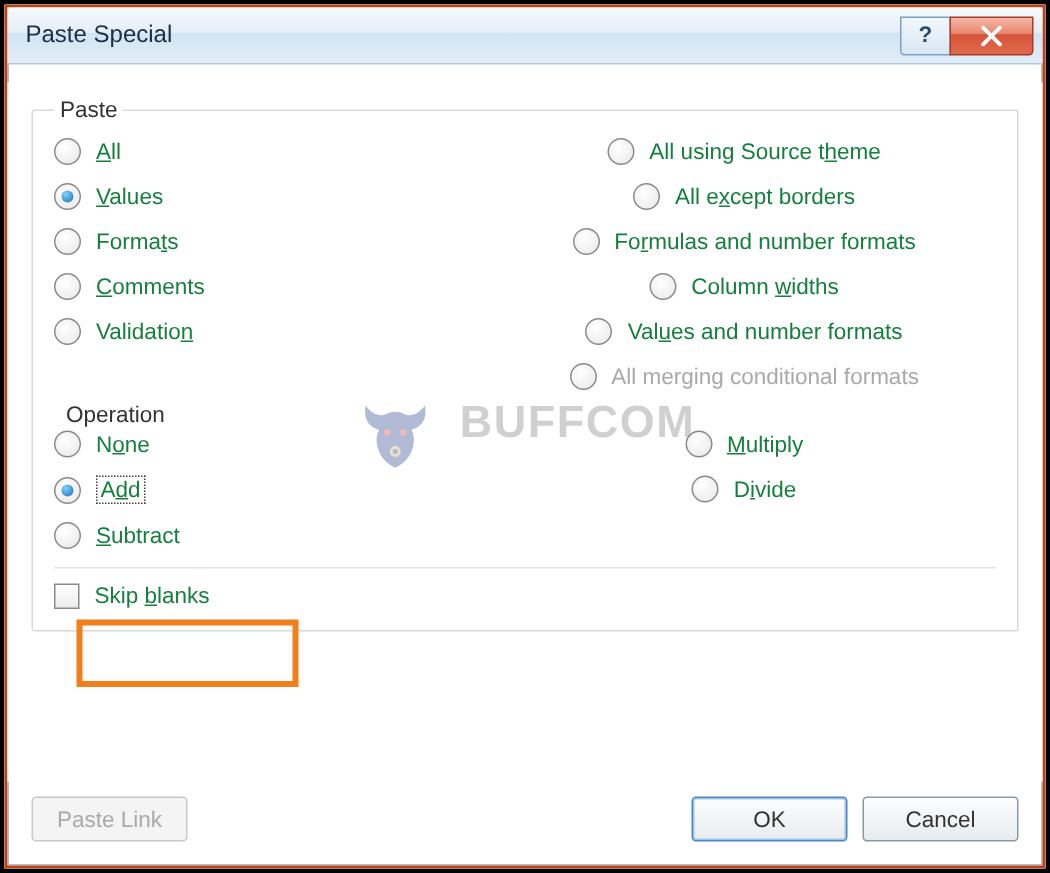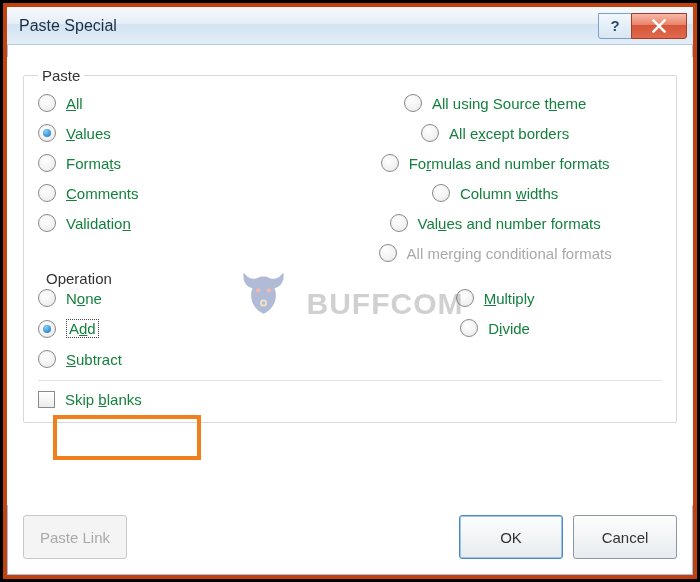--- a/index.html
+++ b/index.html
@@ -11,21 +11,21 @@
     background: #fff;
     width: 700px;
     height: 582px;
     position: relative;
     border: 3px solid #000;
   }
   .dialog {
     width: 100%;
     height: 100%;
     background: #fff;
-    border: 4px solid #c2410c;
+    border: 2px solid #c2410c;
     box-shadow: 0 0 0 1px #a6c0dc inset;
     display: flex;
     flex-direction: column;
   }
   .titlebar {
     height: 38px;
     background: linear-gradient(to bottom, #f6fafd 0%, #e5eef7 45%, #d3e3f2 46%, #e2eef8 100%);
     border-bottom: 1px solid #b5c9df;
     display: flex;
     align-items: center;
@@ -145,21 +145,21 @@
   }
   .footer {
     display: flex;
     align-items: center;
     padding: 10px 16px 16px 16px;
     gap: 10px;
   }
   .footer .spacer { flex: 1; }
   .btn {
     min-width: 104px;
-    height: 44px;
+    height: 30px;
     border: 1px solid #8a97a6;
     background: linear-gradient(to bottom, #fdfdfd, #e8ecef);
     border-radius: 3px;
     font-size: 15px;
     color: #333;
     display: inline-flex;
     align-items: center;
     justify-content: center;
     padding: 0 16px;
   }
@@ -171,21 +171,21 @@
   .btn.default {
     border-color: #4f87c3;
     box-shadow: 0 0 0 1px #9cc3e8 inset;
   }
   .watermark {
     position: absolute;
     left: 50%; top: 210px;
     transform: translateX(-50%);
     opacity: 0.35;
     display: flex;
-    align-items: flex-end;
+    align-items: flex-start;
     gap: 16px;
     pointer-events: none;
   }
   .watermark svg { width: 54px; height: 54px; }
   .watermark .txt {
     font-weight: 800;
     font-size: 30px;
     letter-spacing: 1px;
     color: #7a7a7a;
   }

